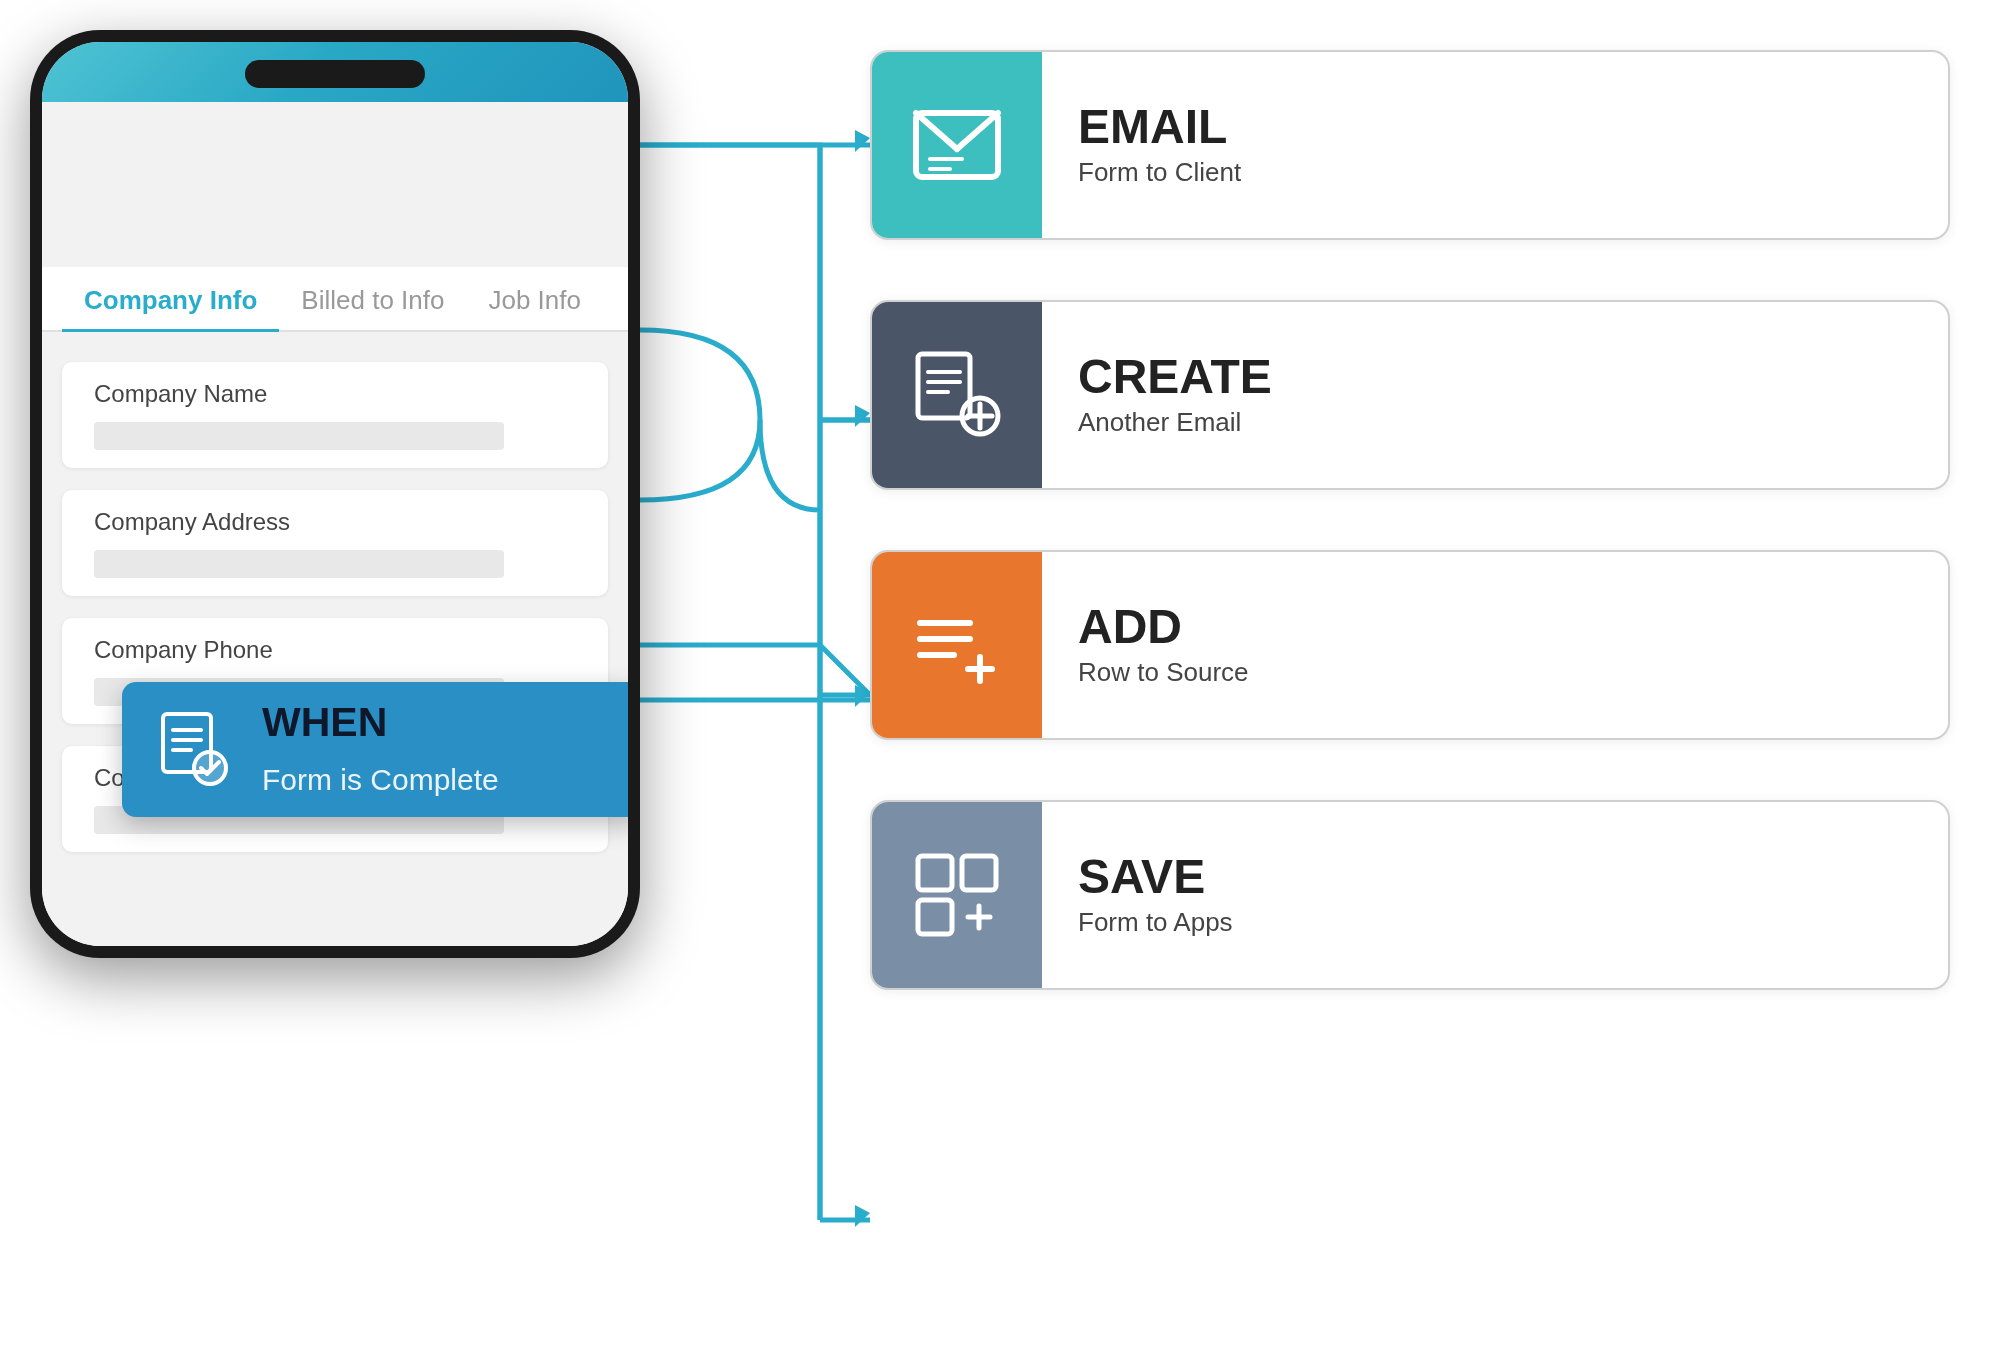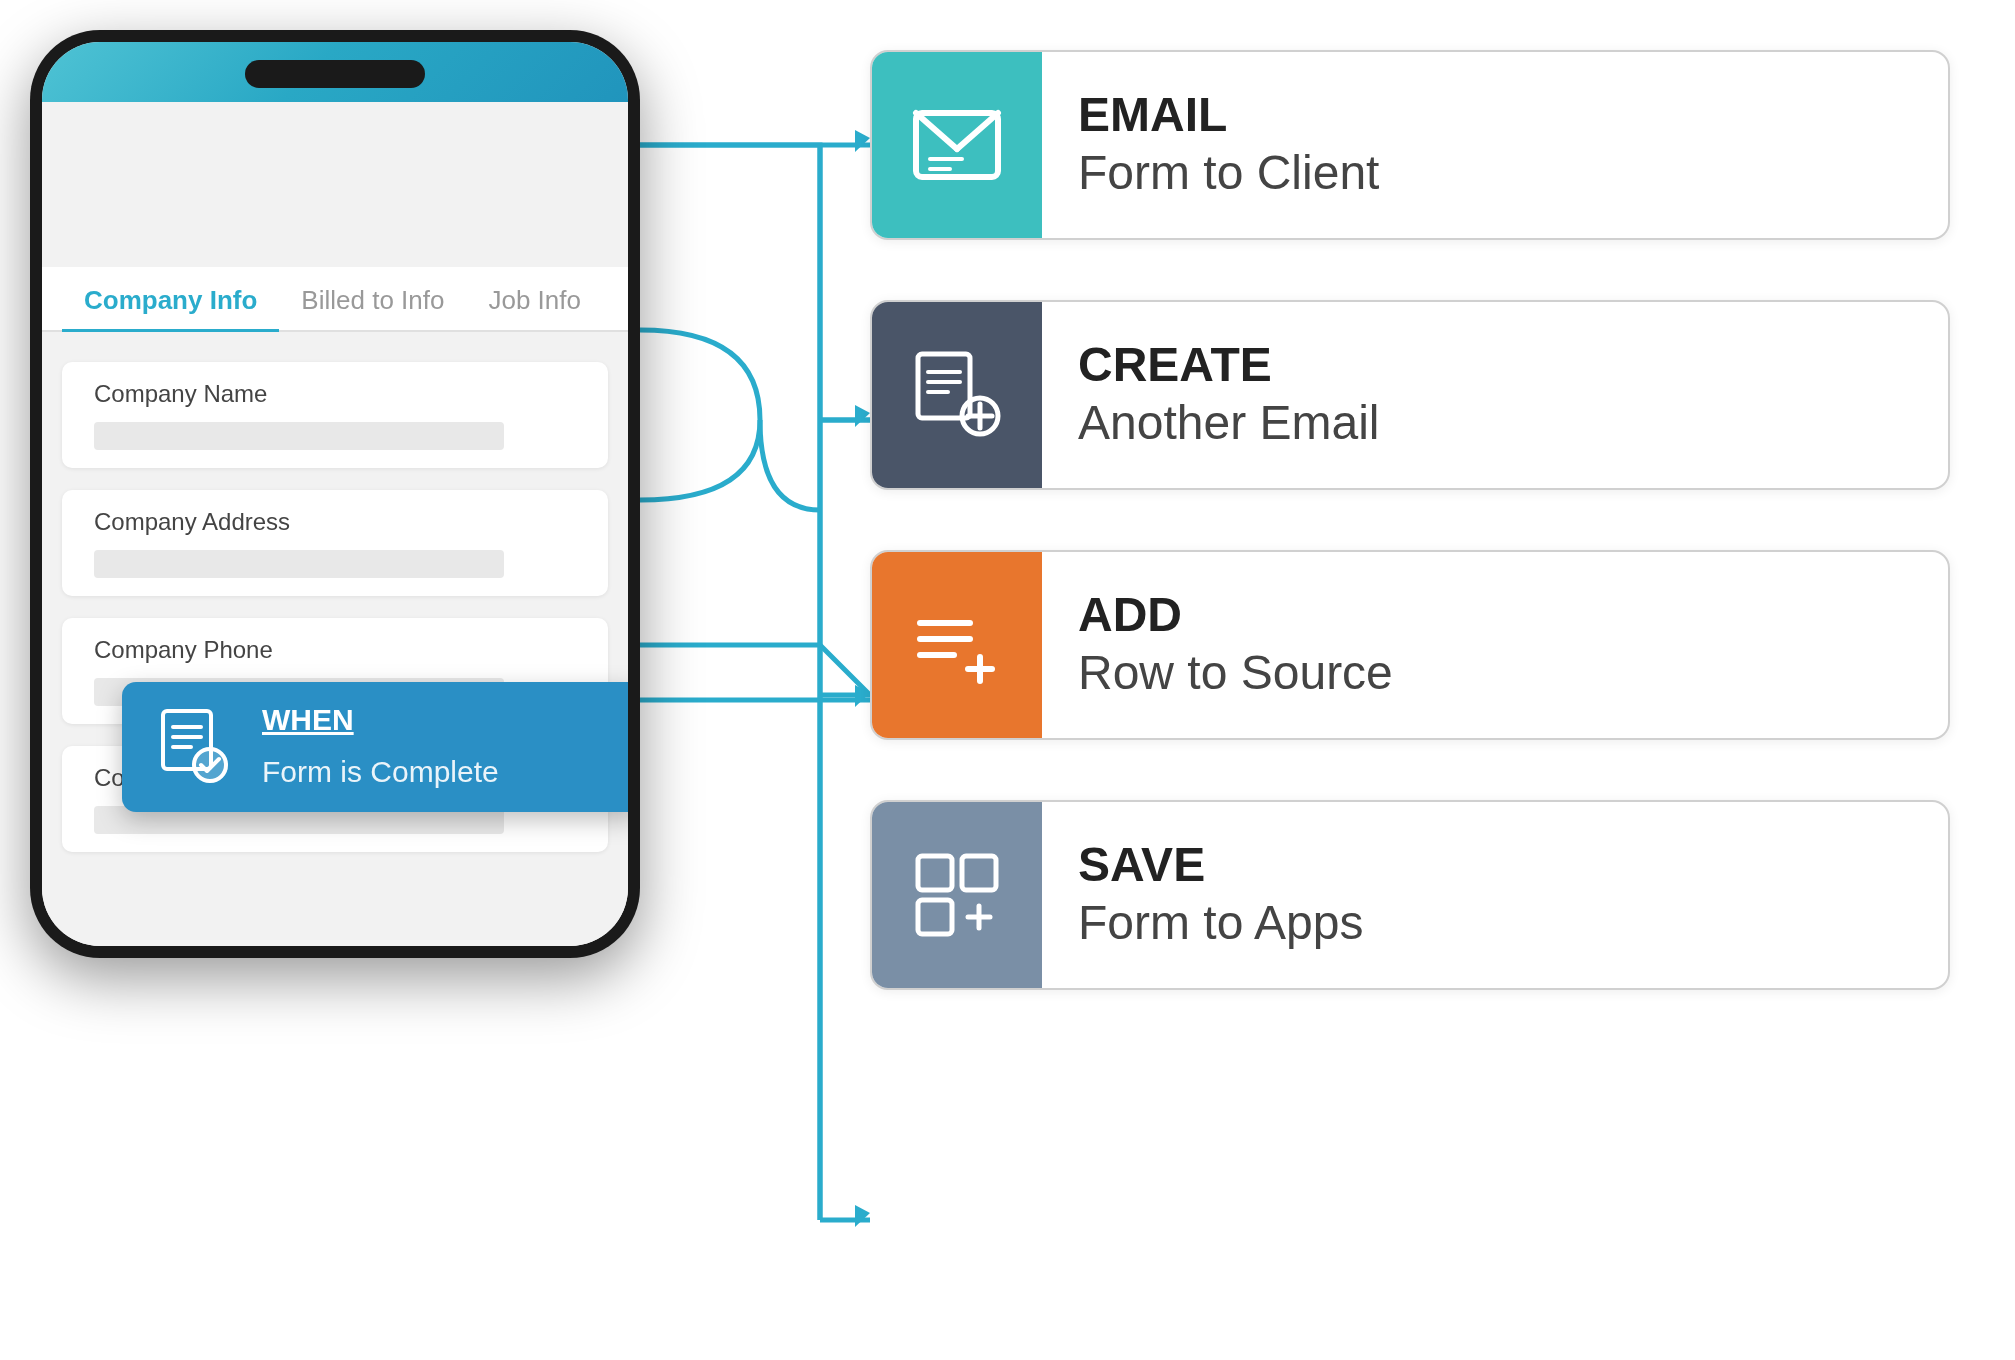--- a/index.html
+++ b/index.html
@@ -131,25 +131,24 @@
       z-index: 20;
       box-shadow: 0 8px 24px rgba(0,0,0,0.25);
     }
     .when-icon-box {
       width: 90px; height: 90px;
       display: flex; align-items: center; justify-content: center;
       flex-shrink: 0;
     }
     .when-text-area {}
     .when-title {
-      font-size: 30px;
+      font-size: 41px;
       font-weight: 800;
-      color: #ffffff;
+      color: #0f172a;
       line-height: 1;
-      text-decoration: underline;
     }
     .when-subtitle {
       font-size: 30px;
       color: rgba(255,255,255,0.9);
       margin-top: 20px;
     }
 
     
     .right-section {
       position: absolute;
@@ -184,21 +183,21 @@
     .card-text {
       padding: 0 36px;
     }
     .card-title {
       font-size: 48px;
       font-weight: 800;
       color: #222;
       line-height: 1;
     }
     .card-subtitle {
-      font-size: 48px;
+      font-size: 26px;
       color: #444;
       margin-top: 6px;
     }
 
     
     .connector-svg {
       position: absolute;
       top: 0; left: 0;
       width: 2015px;
       height: 1360px;

